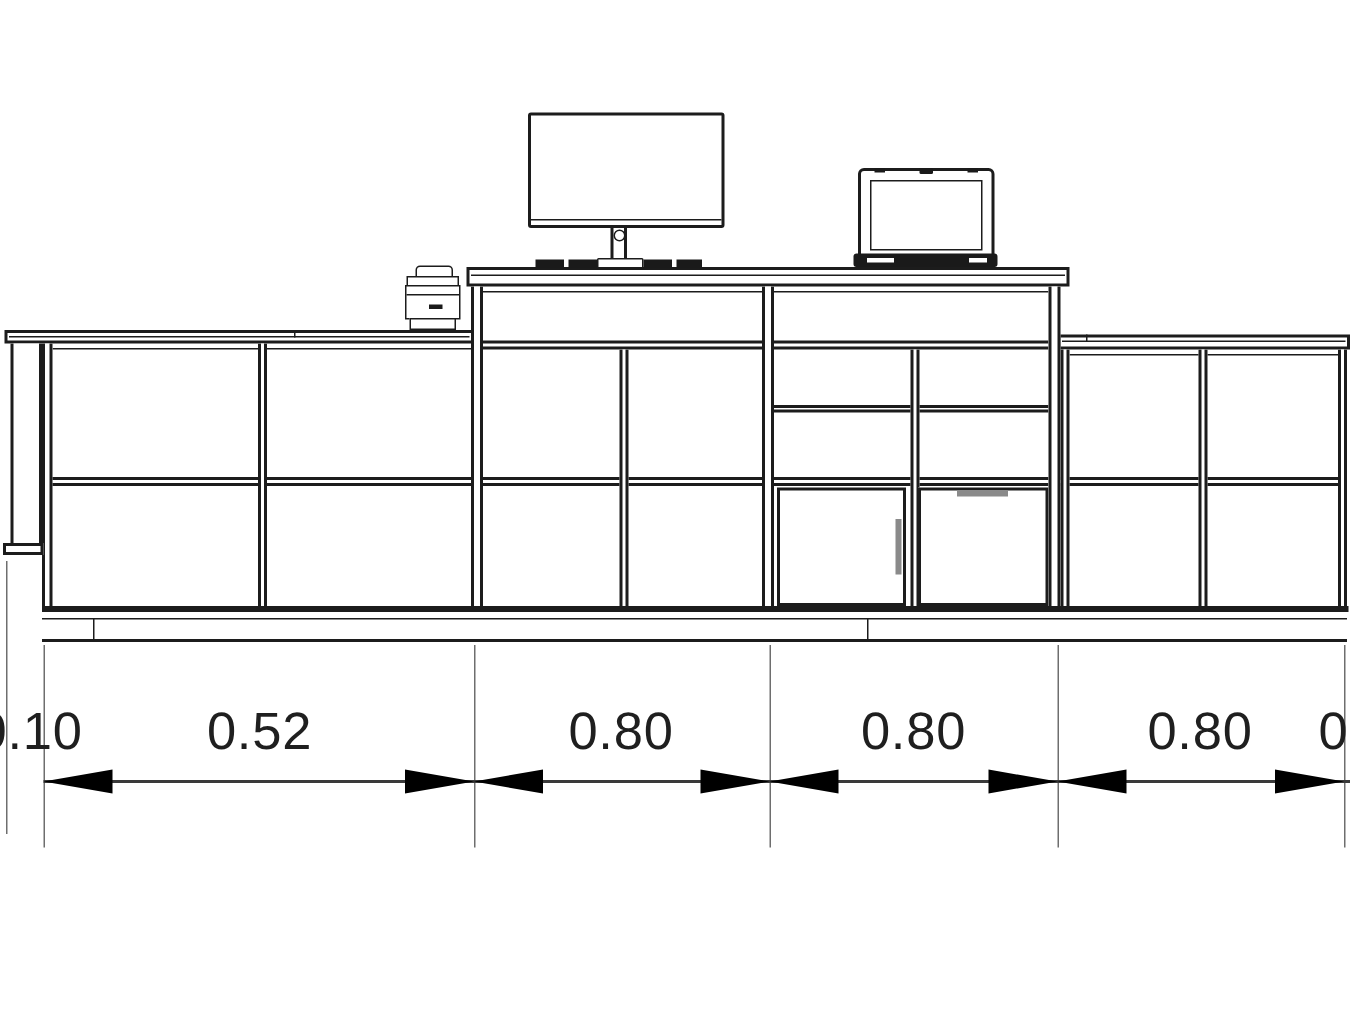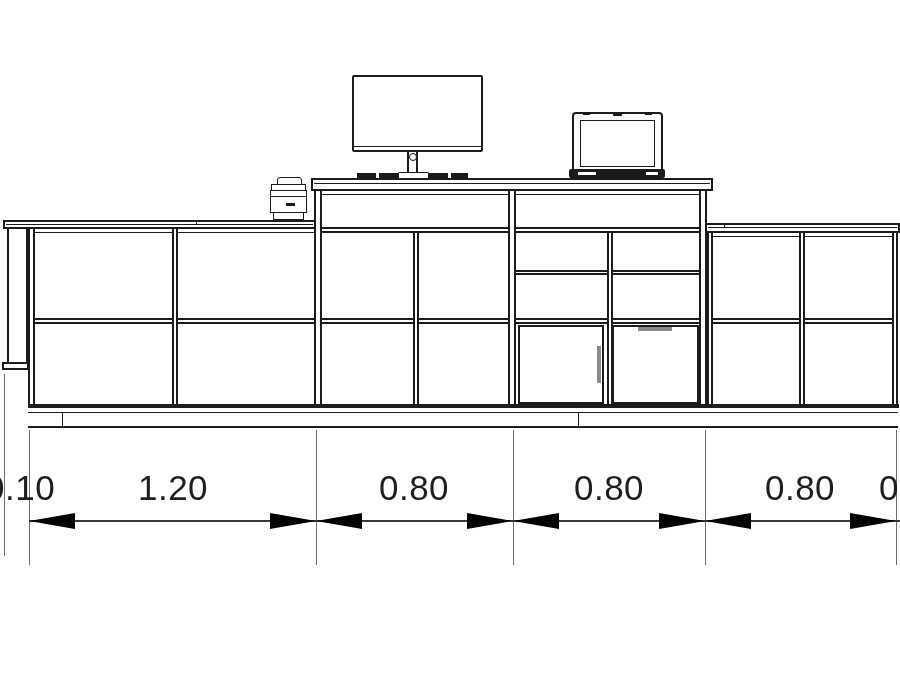--- a/index.html
+++ b/index.html
@@ -122,19 +122,19 @@
   <div class="arr l" style="left:29px;top:513px;"></div>
   <div class="arr r" style="left:270px;top:513px;"></div>
   <div class="arr l" style="left:316px;top:513px;"></div>
   <div class="arr r" style="left:467px;top:513px;"></div>
   <div class="arr l" style="left:513px;top:513px;"></div>
   <div class="arr r" style="left:659px;top:513px;"></div>
   <div class="arr l" style="left:705px;top:513px;"></div>
   <div class="arr r" style="left:850px;top:513px;"></div>
 
   <div class="dlabel" style="left:-15px;">0.10</div>
-  <div class="dlabel center" style="left:173px;">1.20</div>
+  <div class="dlabel center" style="left:173px;">0.52</div>
   <div class="dlabel center" style="left:414px;">0.80</div>
   <div class="dlabel center" style="left:609px;">0.80</div>
   <div class="dlabel center" style="left:800px;">0.80</div>
   <div class="dlabel" style="left:879px;">0</div>
 
 </div>
 
 </body></html>

